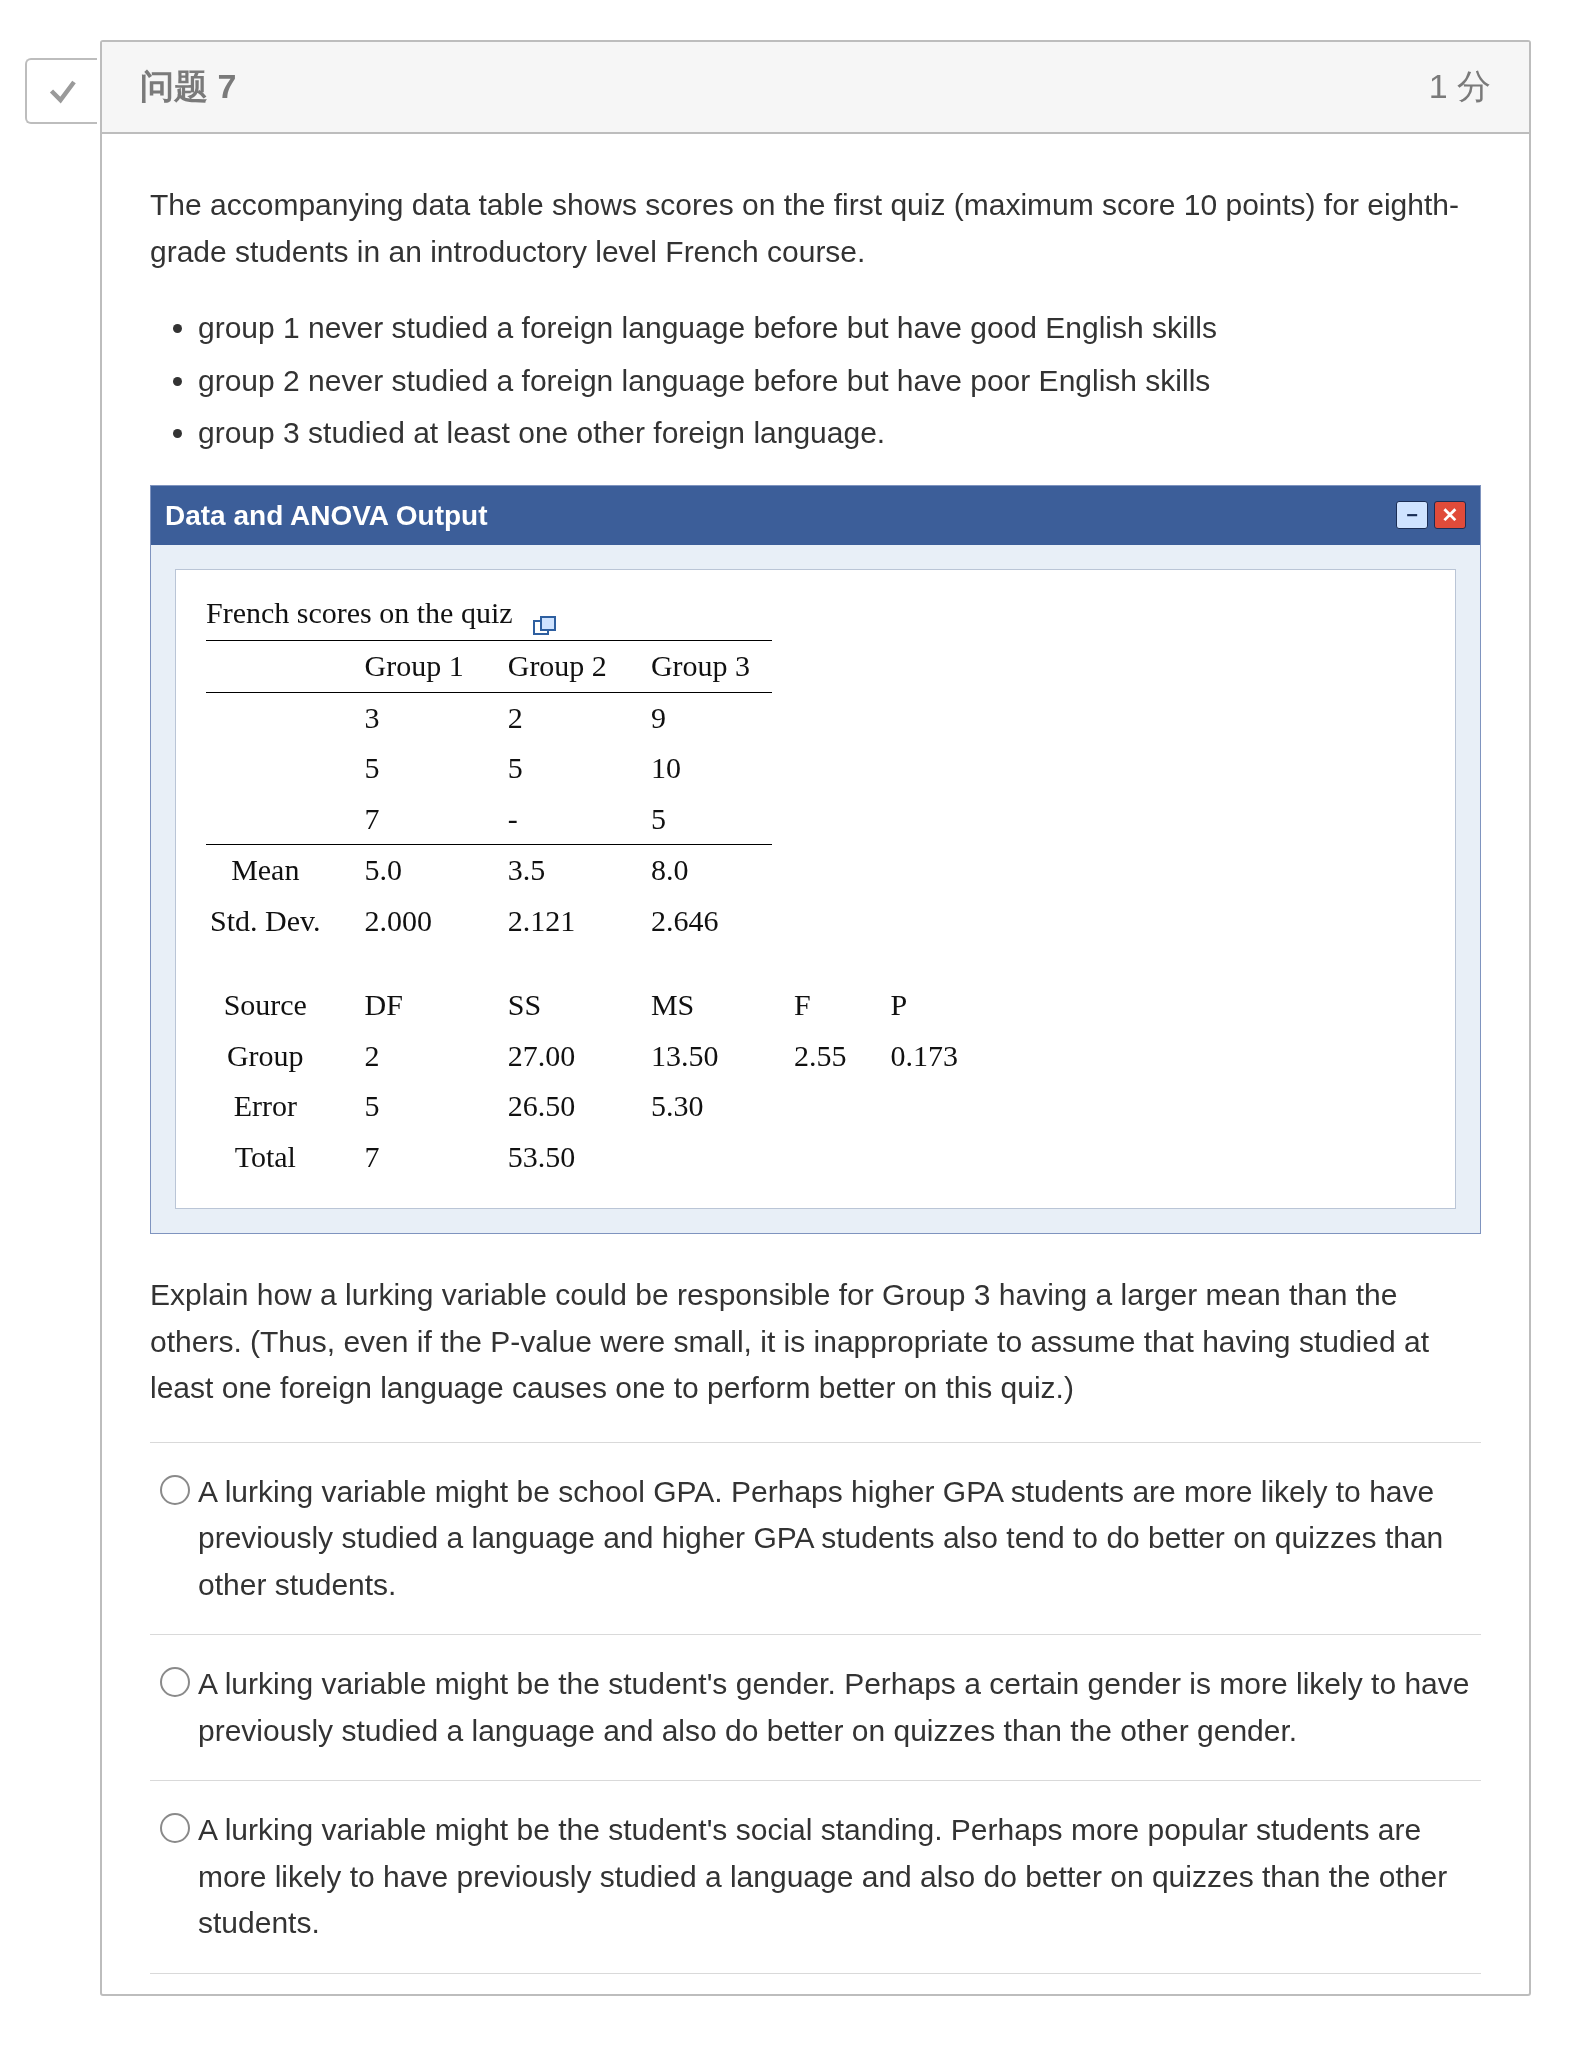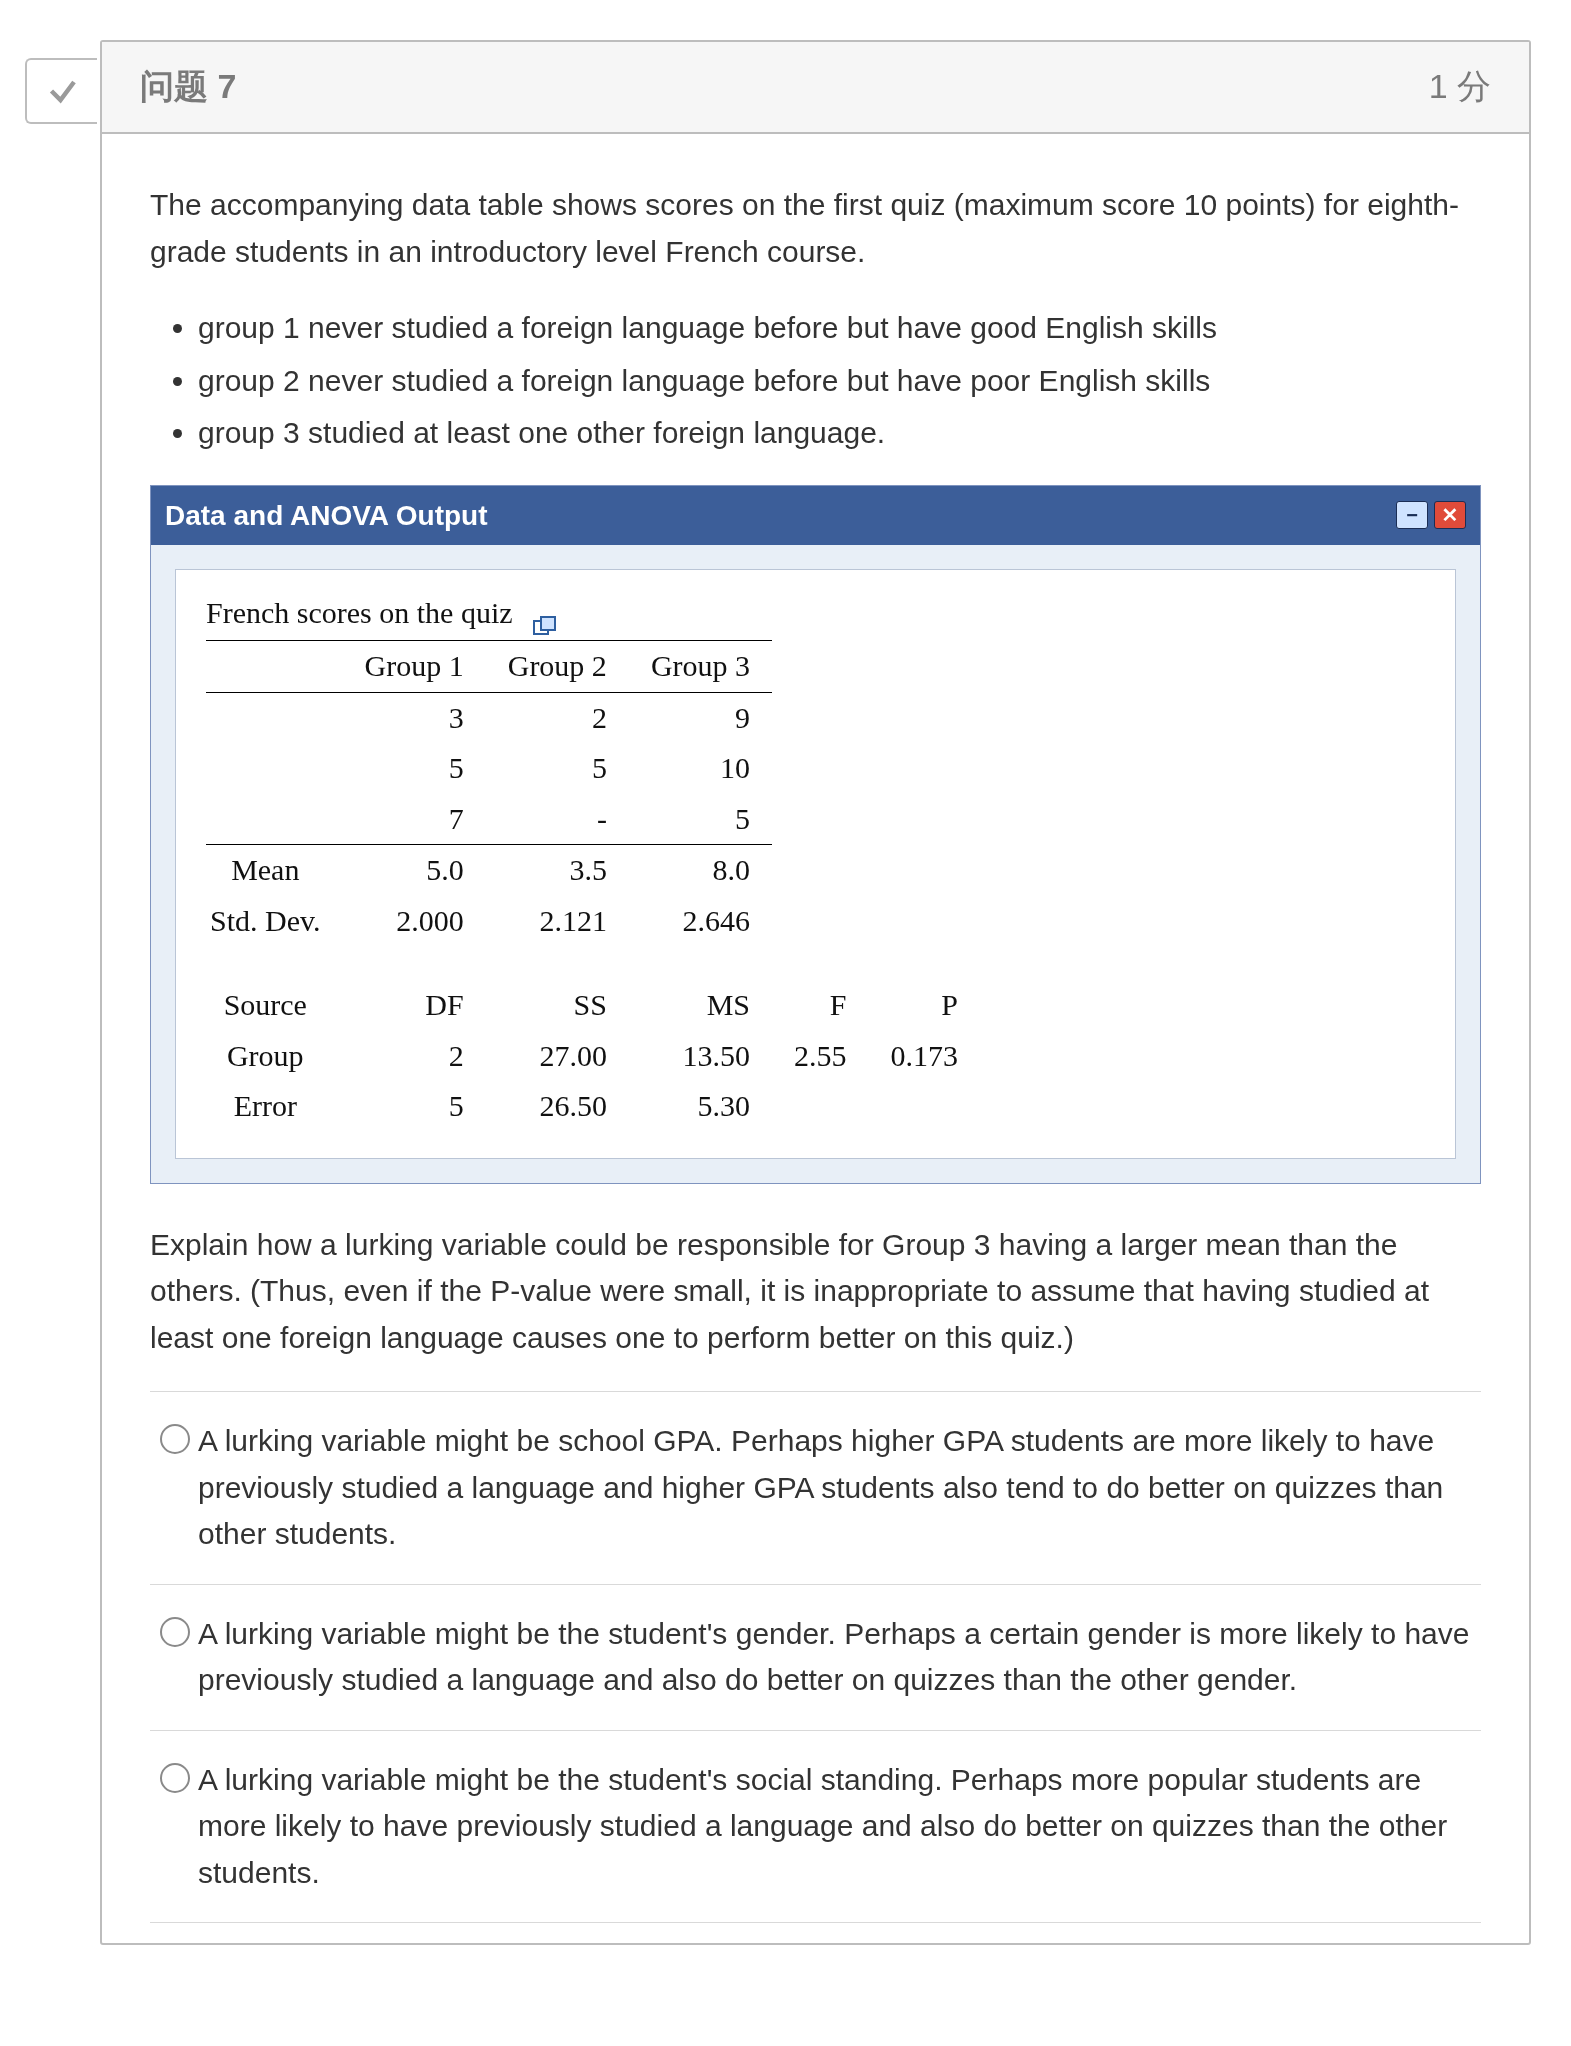--- a/index.html
+++ b/index.html
@@ -50,21 +50,21 @@
   .pbtn.min{background:#cfe3ff;color:#1a2d55;}
   .pbtn.cls{background:#e04b3a;color:#fff;}
   .panel-body{background:var(--panel-body-bg);padding:24px;}
   .output{background:#fff;border:1px solid #bac5d6;padding:14px 30px 26px 30px;font-family:"Times New Roman",Times,serif;font-size:30px;color:#111;}
 
   .out-title{display:flex;align-items:center;gap:20px;margin:6px 0 4px 0;}
   .out-title .popicon{width:24px;height:20px;}
   .out-title .popicon svg{width:100%;height:100%;}
 
   table.data{border-collapse:collapse;margin:0;}
-  table.data th,table.data td{padding:2px 22px;text-align:right;font-weight:400;white-space:nowrap;}
+  table.data th,table.data td{padding:2px 22px;font-weight:400;white-space:nowrap;}
   table.data th:first-child,table.data td:first-child{text-align:center;padding-left:4px;}
   table.data thead th{border-top:1.5px solid #000;border-bottom:1.5px solid #000;}
   .rowline td{border-top:1.5px solid #000;}
   .gap-row td{height:30px;}
 
   
   .opts{margin-top:14px;}
   .opt{display:flex;gap:8px;padding:26px 10px;border-top:1px solid var(--divider);}
   .opt:last-child{border-bottom:1px solid var(--divider);}
   .radio{flex:0 0 30px;height:30px;margin-top:6px;border:2.5px solid #8a8a8a;border-radius:50%;box-sizing:border-box;}
@@ -175,20 +175,28 @@
                   <td>0.173</td>
                 </tr>
                 <tr>
                   <td>Error</td>
                   <td>5</td>
                   <td>26.50</td>
                   <td>5.30</td>
                   <td></td>
                   <td></td>
                 </tr>
+                <tr>
+                  <td>Total</td>
+                  <td>7</td>
+                  <td>53.50</td>
+                  <td></td>
+                  <td></td>
+                  <td></td>
+                </tr>
               </tbody>
             </table>
           </div>
         </div>
       </div>
 
       <p>Explain how a lurking variable could be responsible for Group 3 having a larger mean than the others.  (Thus, even if the P-value were small, it is inappropriate to assume that having studied at least one foreign language causes one to perform better on this quiz.)</p>
 
       <div class="opts">
         <div class="opt">

